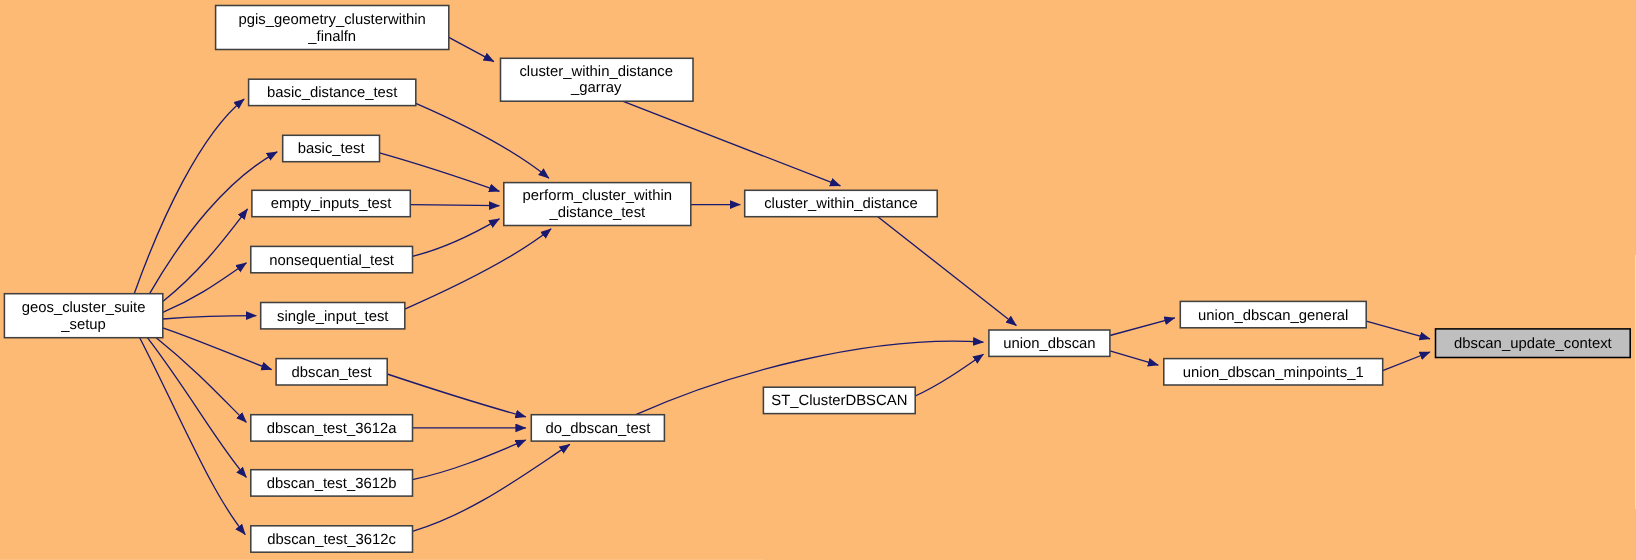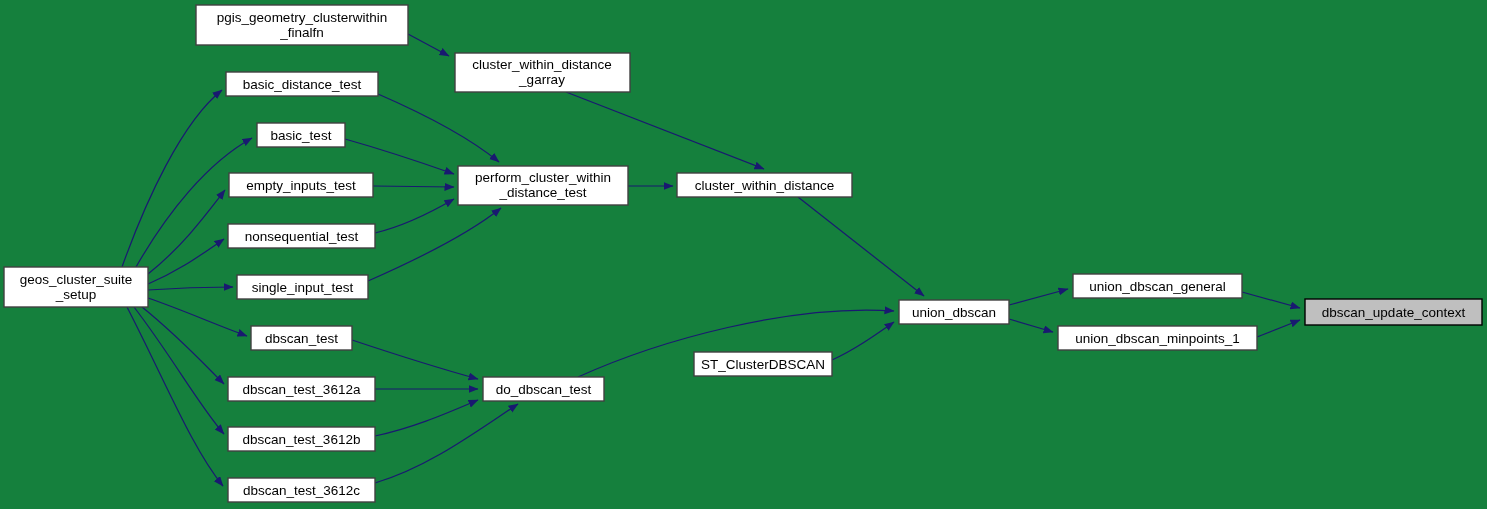--- a/index.html
+++ b/index.html
@@ -4,21 +4,21 @@
 <style>
   html, body {
     margin: 0;
     padding: 0;
     background: #ffffff;
   }
   .graph-wrap {
     position: relative;
     width: 1487px;
     height: 509px;
-    background: #15803d;
+    background: #fdba74;
     font-family: "Liberation Sans", "DejaVu Sans", sans-serif;
   }
   svg { display: block; }
   .edge {
     fill: none;
     stroke: #191970;
     stroke-width: 1.2;
   }
   .node-rect {
     fill: #ffffff;

